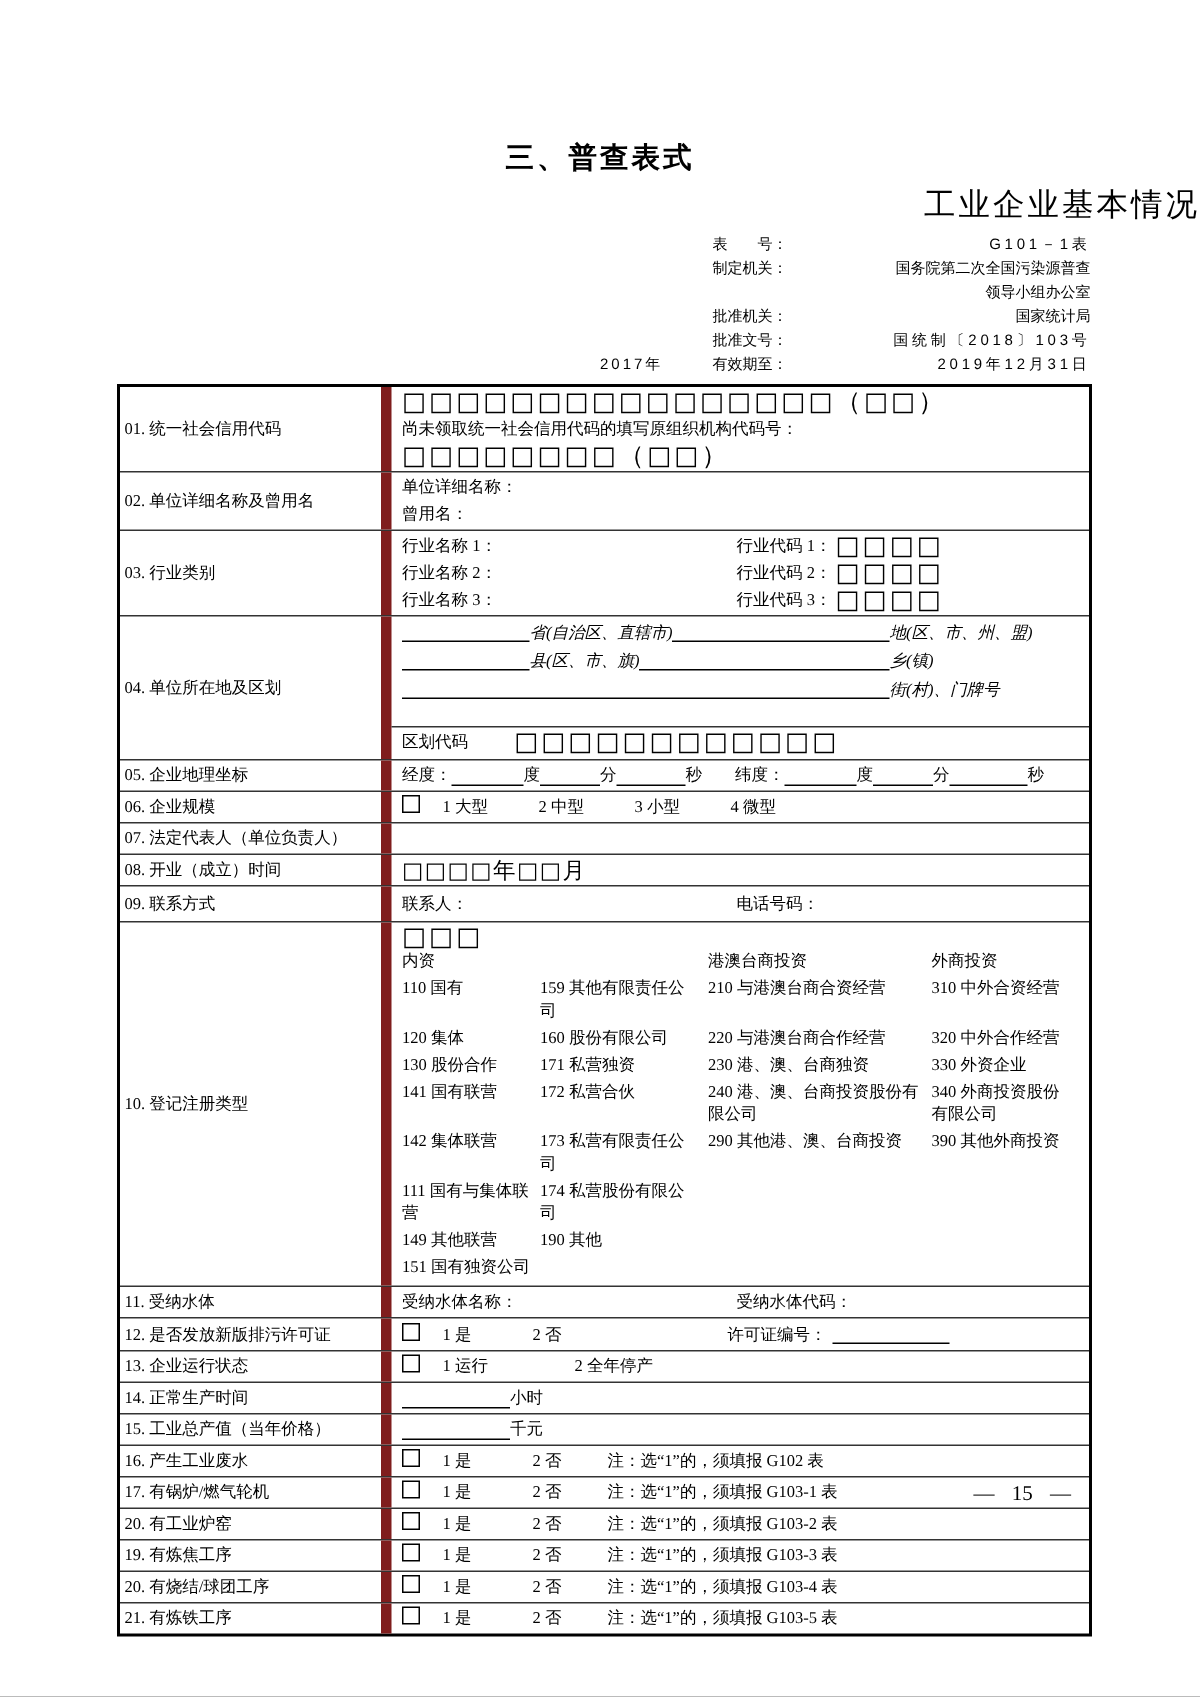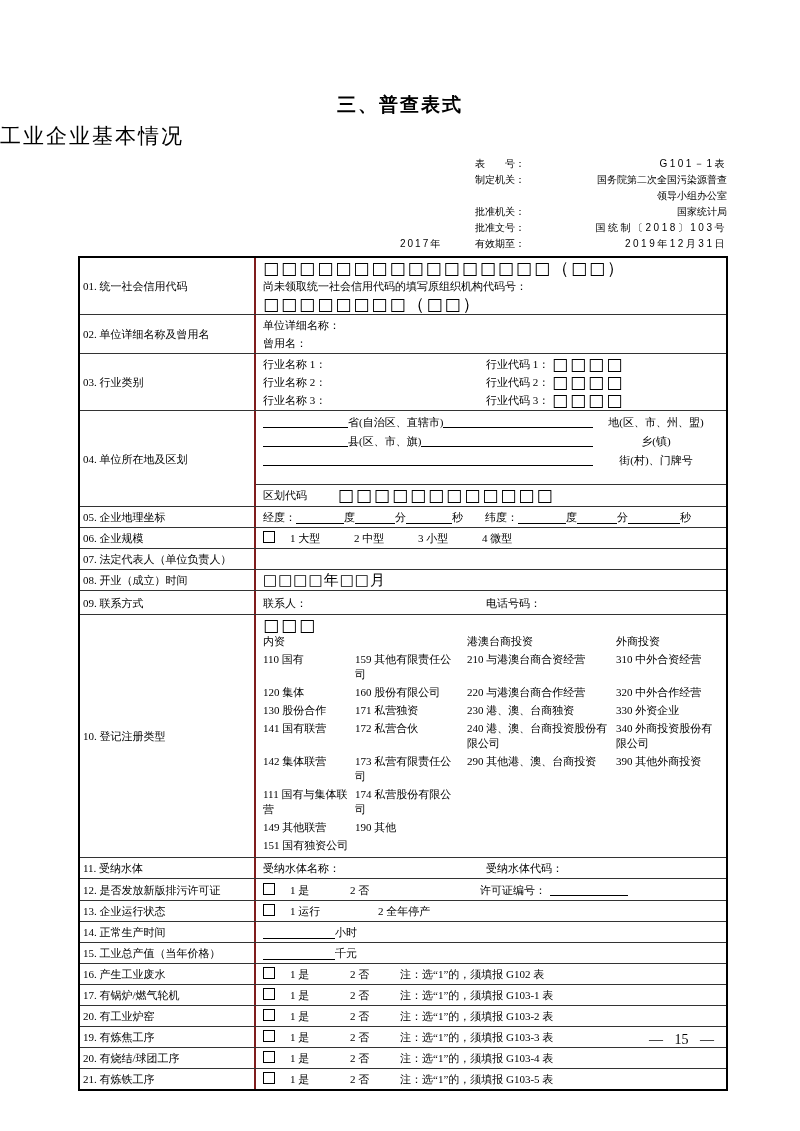--- a/index.html
+++ b/index.html
@@ -3,69 +3,69 @@
 <meta charset="utf-8">
 <style>
   html,body{margin:0;padding:0;background:#888;}
   .sheet{
     position:relative;width:800px;height:1131px;background:#fff;
     font-family:"Liberation Serif","DejaVu Serif",serif;color:#000;
     box-sizing:border-box;padding-top:92px;overflow:hidden;
   }
   .sec-title{margin:0;text-align:center;font-size:19px;font-weight:bold;
     font-family:"Liberation Sans","DejaVu Sans",sans-serif;letter-spacing:2px;}
-  .form-title{margin:4px 0 6px 0;text-align:left;font-size:21px;font-weight:normal;letter-spacing:2px;}
+  .form-title{margin:4px 0 6px 0;text-align:right;font-size:21px;font-weight:normal;letter-spacing:2px;}
   .meta{width:327px;margin:0 73px 4px auto;font-size:10px;line-height:16px;
     font-family:"Liberation Sans","DejaVu Sans",sans-serif;font-weight:normal;}
   .meta-line{display:flex;}
   .m-prefix{width:75px;letter-spacing:2px;}
   .m-label{width:64px;}
   .m-value{flex:1;text-align:right;}
   .sp{letter-spacing:2.5px;}
 
   .tbl{width:646px;margin:0 0 0 78px;border:2px solid #000;font-size:11px;line-height:18px;}
   .trow{display:flex;border-top:1px solid #333;}
   .trow:first-child{border-top:none;}
-  .tlabel{width:168px;min-width:168px;border-right:2px solid #7f1d1d;padding:1px 3px;
+  .tlabel{width:168px;min-width:168px;border-right:7px solid #7f1d1d;padding:1px 3px;
     display:flex;align-items:center;}
   .tcell{flex:1;padding:1px 7px;min-width:0;}
   .vc{display:flex;align-items:center;}
   .r01{min-height:40px}.r02{min-height:37px}.r03{min-height:55px}
   .r05{min-height:20px}.r06{min-height:18px}.r07{min-height:17px}.r08{min-height:18px}
   .r09{min-height:23px}.r10{min-height:236px}.r11{min-height:20px}.r12{min-height:21px}
   .r13{min-height:20px}.r14{min-height:20px}.r15{min-height:20px}.ryn{min-height:19px}
 
   .boxes{font-family:"DejaVu Sans",sans-serif;font-size:17px;letter-spacing:2px;
     line-height:1;vertical-align:-2px;white-space:nowrap;}
   .boxes-sm{font-family:"DejaVu Sans",sans-serif;font-size:15px;letter-spacing:1px;
     line-height:1;vertical-align:-1px;white-space:nowrap;}
   .cbx{display:inline-block;width:10px;height:10px;border:1px solid #000;vertical-align:-1px;}
   .ul{display:inline-block;border-bottom:1px solid #000;height:12px;vertical-align:-2px;}
 
   .two-col{display:flex;}
   .col-l{width:223px;min-width:223px;}
-  .addr-line{display:flex;align-items:flex-end;height:19px;}
+  .addr-line{display:flex;align-items:flex-end;height:19px;font-style:italic;}
   .addr-line .grow{flex:1;}
   .addr-line .ul{margin-bottom:3px;}
-  .addr-right{width:126px;min-width:126px;text-align:center;}
+  .addr-right{width:126px;min-width:126px;}
   .code-subrow{border-top:1px solid #333;margin:15px -7px 0 -7px;padding:1px 7px;height:18px;}
   .opt-line{display:flex;align-items:center;}
   .cb-cell{width:27px;}
   .w60{width:60px;min-width:60px;}
   .w50{width:50px;min-width:50px;}
   .w64{width:64px;min-width:64px;}
   .w88{width:88px;min-width:88px;}
   .w130{width:130px;min-width:130px;}
 
   .reg-boxline{height:18px;}
   .reg-grid{display:grid;grid-template-columns:92px 112px 149px 1fr;line-height:15px;}
   .reg-grid>div{padding:0 6px 3px 0;}
   .reg-head{padding-bottom:1px;}
 
-  .page-num{position:absolute;top:1032px;right:86px;font-size:14px;word-spacing:8px;}
+  .page-num{position:absolute;top:989px;right:86px;font-size:14px;word-spacing:8px;}
 </style>
 </head>
 <body>
 
 <div class="sheet">
 
   <h1 class="sec-title">三、普查表式</h1>
   <h2 class="form-title">工业企业基本情况</h2>
 
   <div class="meta">

